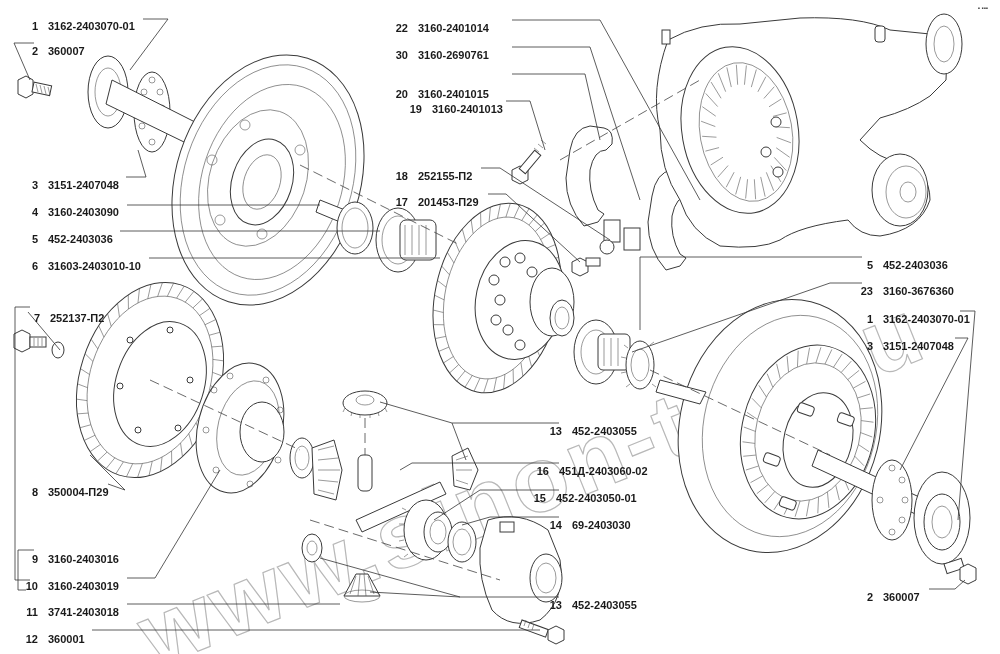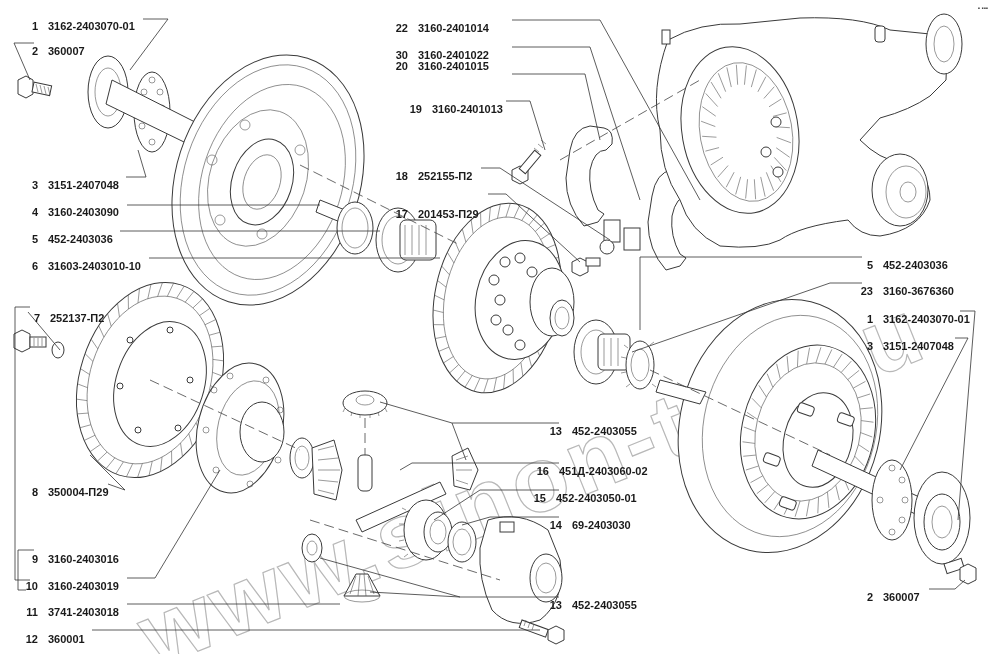--- a/index.html
+++ b/index.html
@@ -455,25 +455,25 @@
 <div class="lbl" style="left:20px;top:225px"><span class="num">5</span><span>452-2403036</span></div>
 <div class="lbl" style="left:20px;top:252px"><span class="num">6</span><span>31603-2403010-10</span></div>
 <div class="lbl" style="left:22px;top:304px"><span class="num">7</span><span>252137-П2</span></div>
 <div class="lbl" style="left:20px;top:478px"><span class="num">8</span><span>350004-П29</span></div>
 <div class="lbl" style="left:20px;top:545px"><span class="num">9</span><span>3160-2403016</span></div>
 <div class="lbl" style="left:20px;top:572px"><span class="num">10</span><span>3160-2403019</span></div>
 <div class="lbl" style="left:20px;top:598px"><span class="num">11</span><span>3741-2403018</span></div>
 <div class="lbl" style="left:20px;top:625px"><span class="num">12</span><span>360001</span></div>
 
 <div class="lbl" style="left:390px;top:14px"><span class="num">22</span><span>3160-2401014</span></div>
-<div class="lbl" style="left:390px;top:41px"><span class="num">30</span><span>3160-2401022</span></div>
-<div class="lbl" style="left:390px;top:52px"><span class="num">20</span><span>3160-2401015</span></div>
+<div class="lbl" style="left:390px;top:41px"><span class="num">30</span><span>3160-2690761</span></div>
+<div class="lbl" style="left:390px;top:80px"><span class="num">20</span><span>3160-2401015</span></div>
 <div class="lbl" style="left:404px;top:95px"><span class="num">19</span><span>3160-2401013</span></div>
 <div class="lbl" style="left:390px;top:162px"><span class="num">18</span><span>252155-П2</span></div>
-<div class="lbl" style="left:390px;top:200px"><span class="num">17</span><span>201453-П29</span></div>
+<div class="lbl" style="left:390px;top:188px"><span class="num">17</span><span>201453-П29</span></div>
 
 <div class="lbl" style="left:855px;top:251px"><span class="num">5</span><span>452-2403036</span></div>
 <div class="lbl" style="left:855px;top:277px"><span class="num">23</span><span>3160-3676360</span></div>
 <div class="lbl" style="left:855px;top:305px"><span class="num">1</span><span>3162-2403070-01</span></div>
 <div class="lbl" style="left:855px;top:332px"><span class="num">3</span><span>3151-2407048</span></div>
 
 <div class="lbl" style="left:544px;top:417px"><span class="num">13</span><span>452-2403055</span></div>
 <div class="lbl" style="left:531px;top:457px"><span class="num">16</span><span>451Д-2403060-02</span></div>
 <div class="lbl" style="left:528px;top:484px"><span class="num">15</span><span>452-2403050-01</span></div>
 <div class="lbl" style="left:544px;top:511px"><span class="num">14</span><span>69-2403030</span></div>

